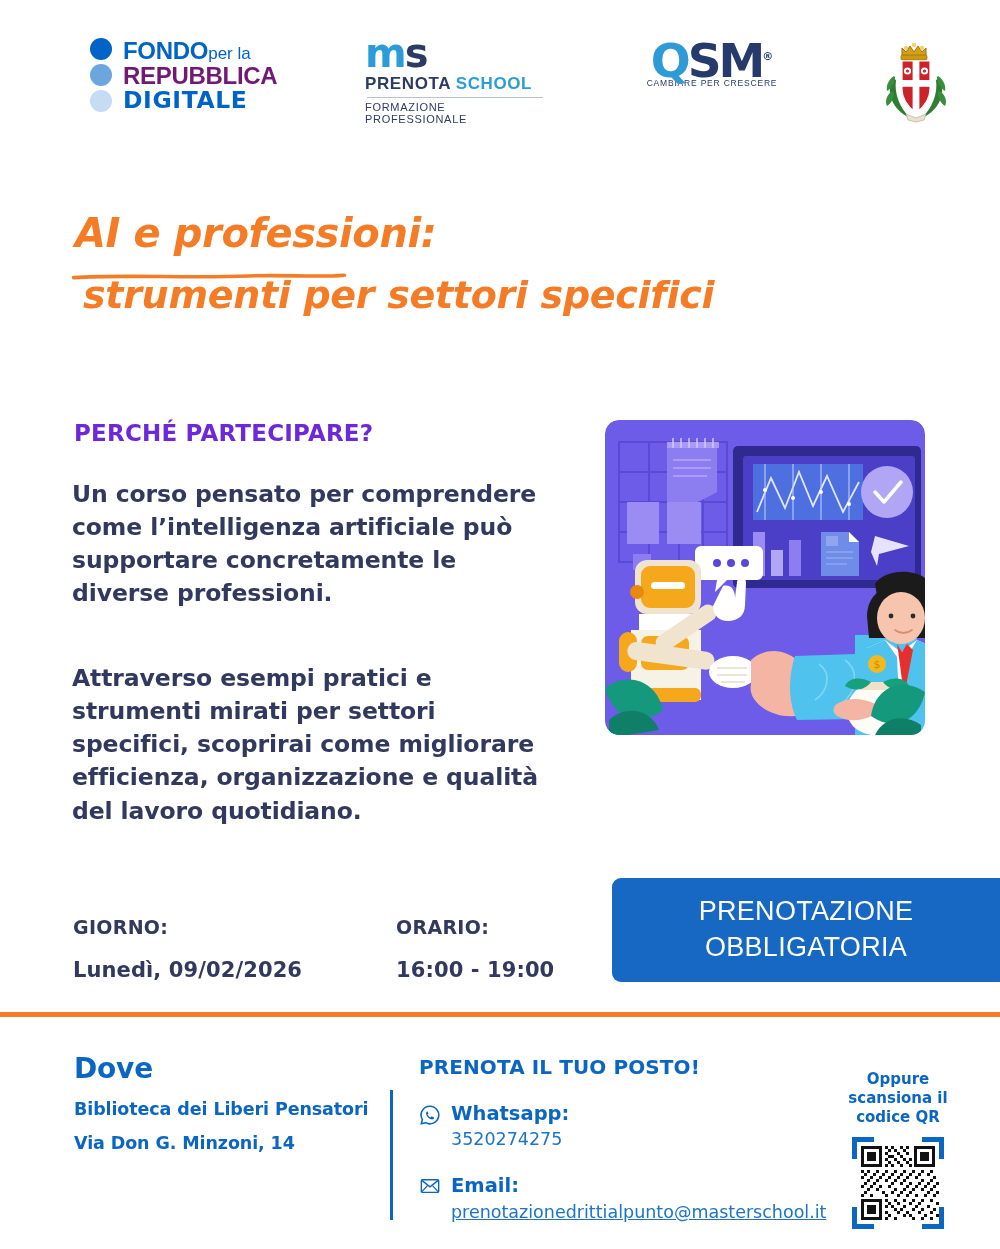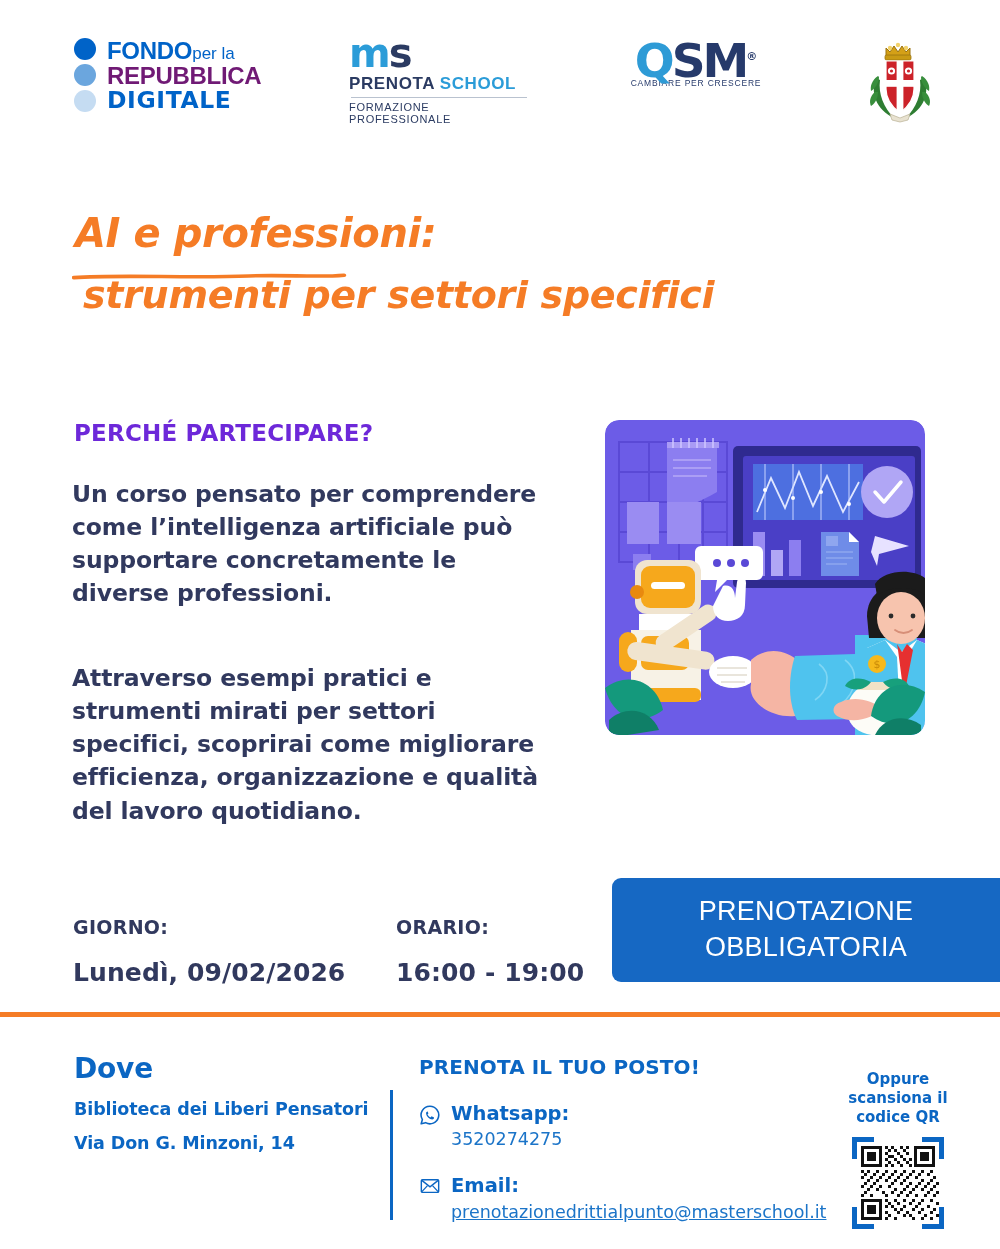--- a/index.html
+++ b/index.html
@@ -5,21 +5,21 @@
   html,body{margin:0;padding:0;}
   body{
     width:1000px;height:1249px;position:relative;overflow:hidden;
     background:#ffffff;
     font-family:"Liberation Sans", sans-serif;
     -webkit-font-smoothing:antialiased;
   }
   .poster{position:absolute;inset:0;}
 
   
-  .logo-bar{position:absolute;left:0;top:0;width:837px;height:150px;}
+  .logo-bar{position:absolute;left:16px;top:0;width:837px;height:150px;}
 
   .logo-frd{position:absolute;left:74px;top:38px;display:flex;align-items:center;gap:11px;}
   .frd-dots{display:flex;flex-direction:column;gap:4px;}
   .frd-dots i{display:block;width:22px;height:22px;border-radius:50%;}
   .frd-dots i.d1{background:#0063c8;}
   .frd-dots i.d2{background:#6ba6de;}
   .frd-dots i.d3{background:#c5dcf2;}
   .frd-words{line-height:1.0;}
   .frd-l1{font-size:24px;font-weight:bold;color:#0063c8;letter-spacing:-0.3px;}
   .frd-l1 .sm{font-size:17px;font-weight:normal;letter-spacing:0;}
@@ -67,21 +67,21 @@
         font-family:"DejaVu Sans", sans-serif;}
   .para-1{top:478px;}
   .para-2{top:662px;}
 
   
   .illus{position:absolute;left:605px;top:420px;width:320px;height:315px;border-radius:14px;overflow:hidden;}
 
   
   .dt-block{position:absolute;font-family:"DejaVu Sans", sans-serif;}
   .dt-label{font-size:19px;font-weight:bold;color:#31395e;letter-spacing:0.3px;}
-  .dt-value{font-size:25px;font-weight:bold;color:#31395e;margin-top:20px;letter-spacing:0.1px;}
+  .dt-value{font-size:21px;font-weight:bold;color:#31395e;margin-top:20px;letter-spacing:0.1px;}
   .dt-giorno{left:73px;top:916px;}
   .dt-orario{left:396px;top:916px;}
 
   
   .banner{position:absolute;left:612px;top:878px;width:420px;height:104px;
           background:#1668c3;border-radius:9px;color:#fff;
           display:flex;align-items:center;justify-content:flex-start;}
   .banner-txt{width:388px;text-align:center;font-size:27px;line-height:1.32;
               letter-spacing:0.3px;font-family:"Liberation Sans", sans-serif;}
 

